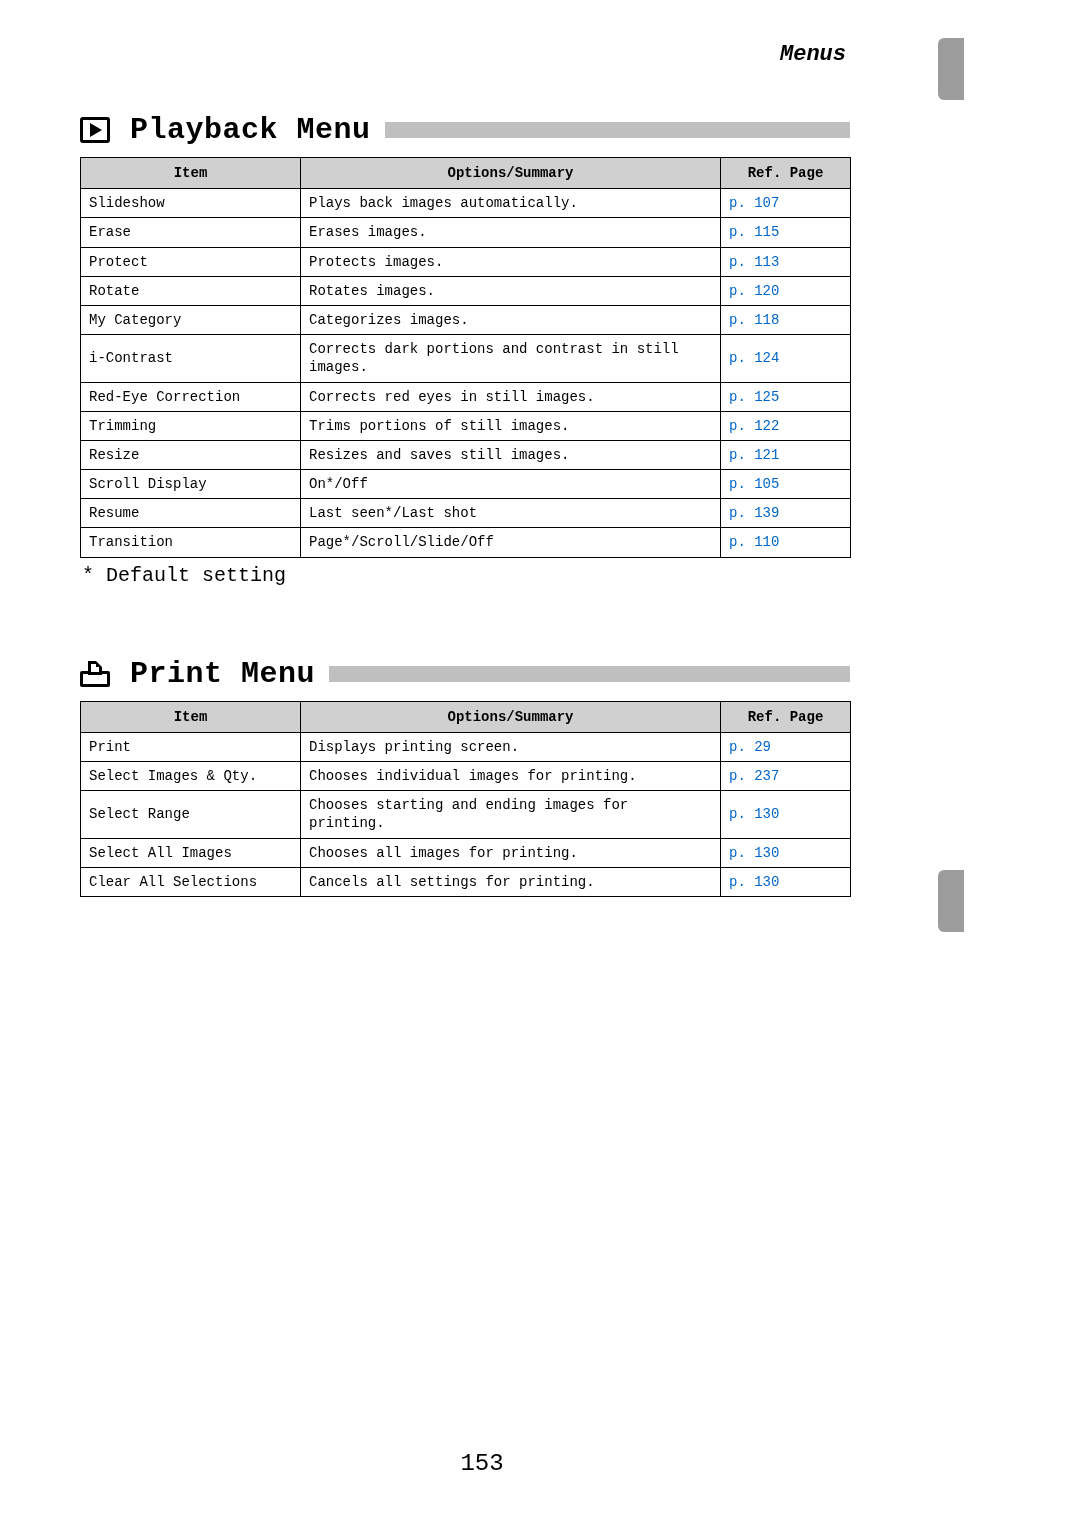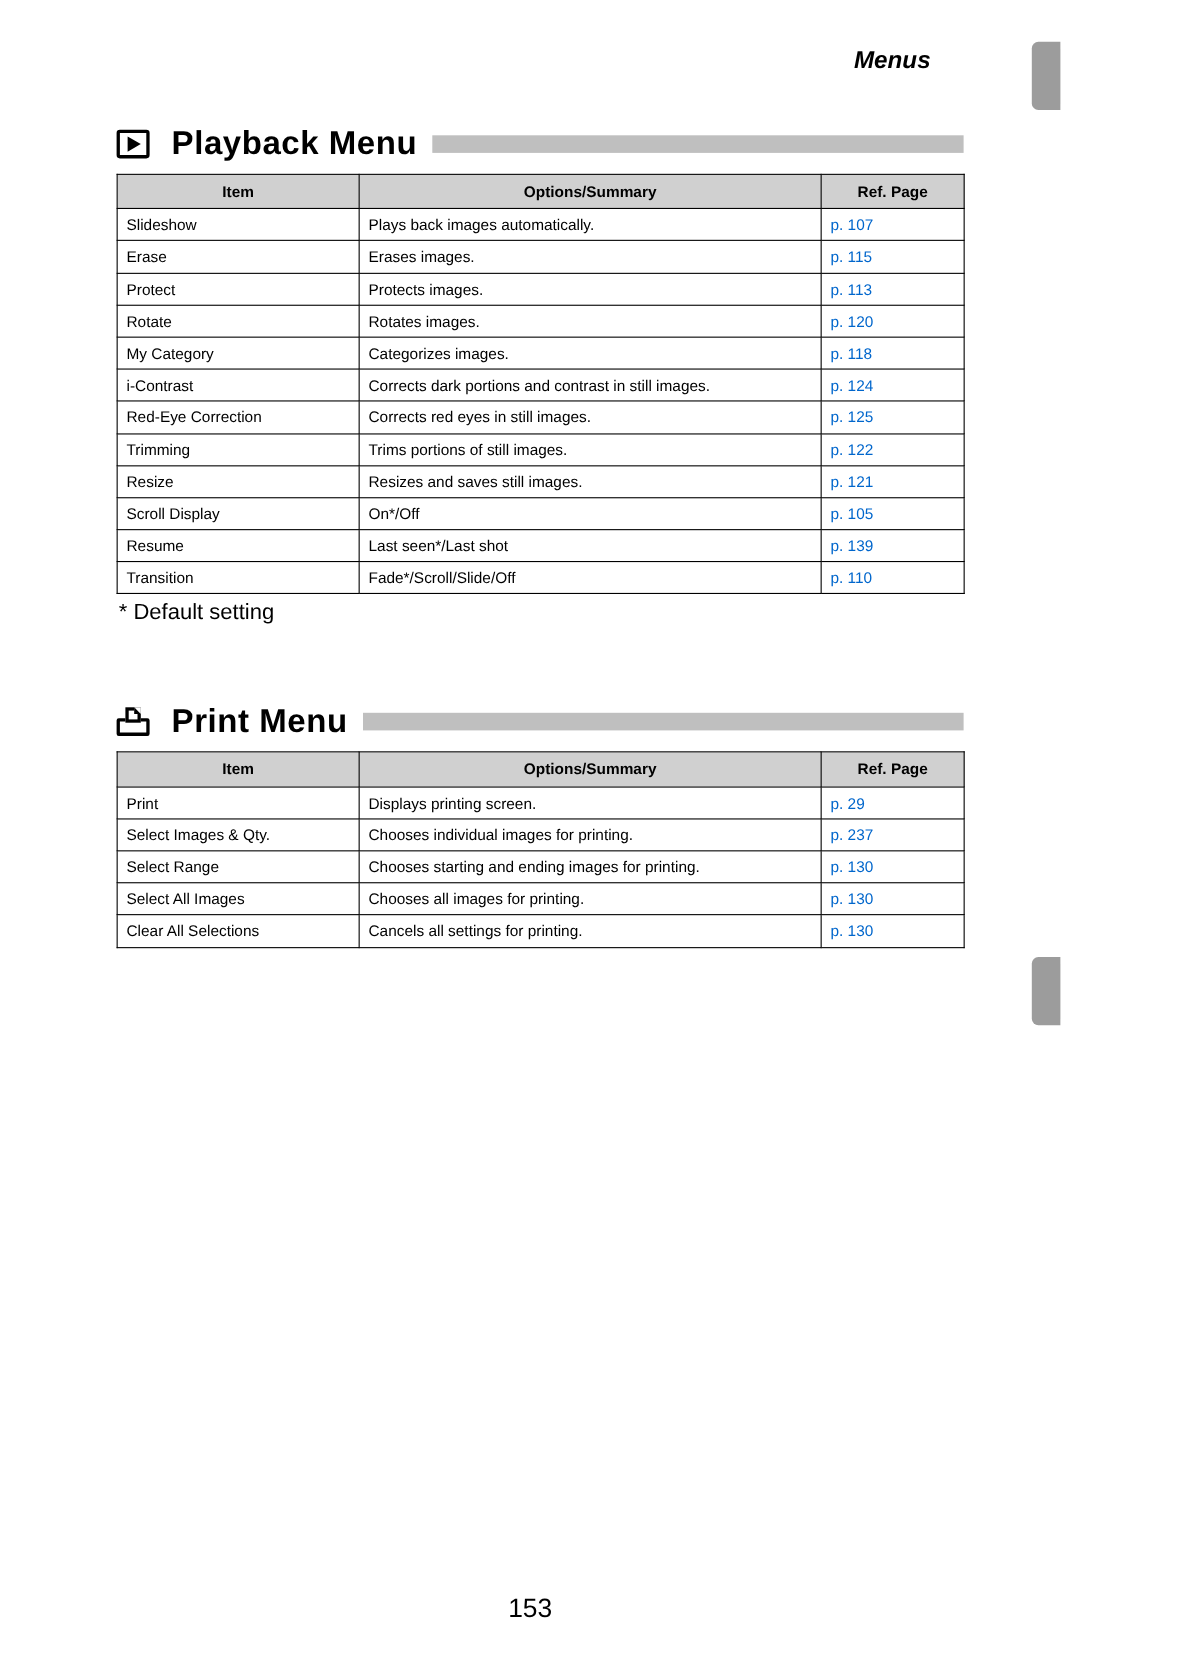--- a/index.html
+++ b/index.html
@@ -8,21 +8,22 @@
     background: #fff;
     font-family: Arial, Helvetica, sans-serif;
     color: #000;
     width: 1080px;
   }
   .page {
     position: relative;
     width: 964px;
     min-height: 1521px;
     box-sizing: border-box;
-    padding: 42px 114px 0 106px;
+    padding: 42px 114px 0 80px;
+    font-family: Liberation Mono, monospace;
   }
   .thumb-tab {
     position: absolute;
     right: 0;
     top: 38px;
     width: 26px;
     height: 62px;
     background: #9c9c9c;
     border-top-left-radius: 6px;
     border-bottom-left-radius: 6px;
@@ -240,21 +241,21 @@
           <td>On*/Off</td>
           <td class="ref"><a href="#">p. 105</a></td>
         </tr>
         <tr>
           <td>Resume</td>
           <td>Last seen*/Last shot</td>
           <td class="ref"><a href="#">p. 139</a></td>
         </tr>
         <tr>
           <td>Transition</td>
-          <td>Fade*/Scroll/Slide/Off</td>
+          <td>Page*/Scroll/Slide/Off</td>
           <td class="ref"><a href="#">p. 110</a></td>
         </tr>
       </tbody>
   </table>
   <div class="footnote">* Default setting</div>
 
   <div class="section-gap"></div>
 
   <div class="section-heading">
     <div class="title-wrap">

